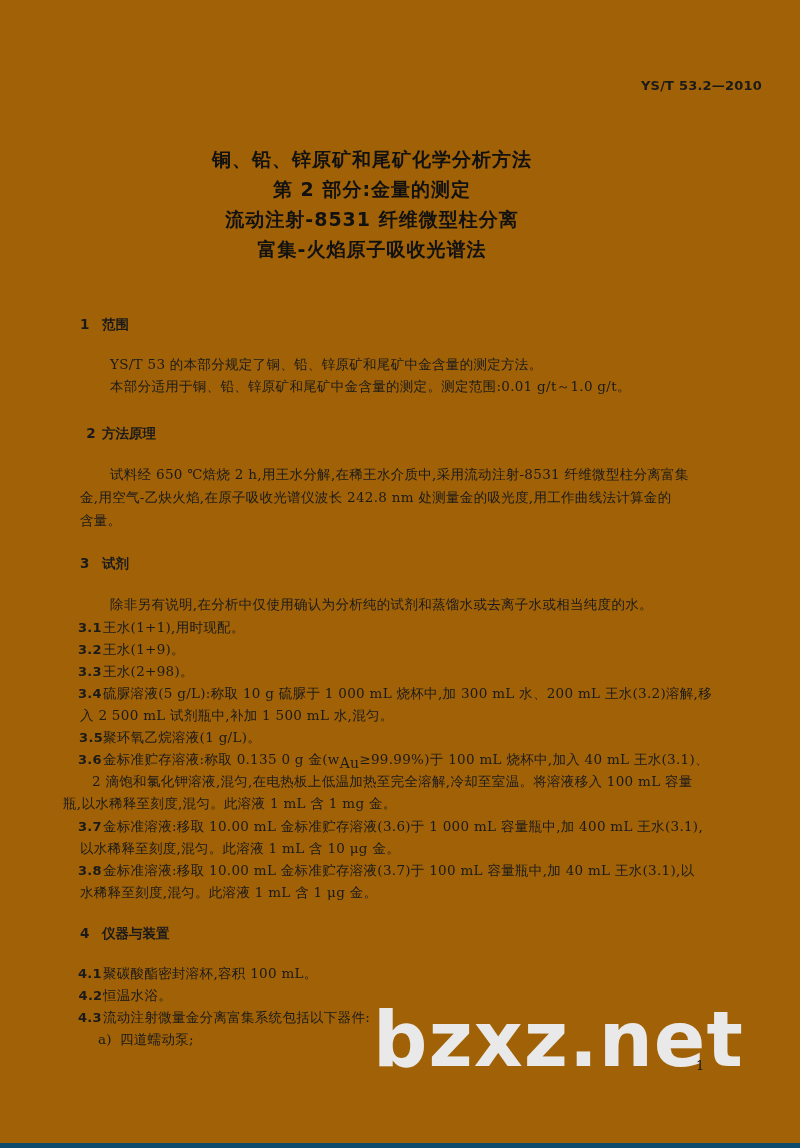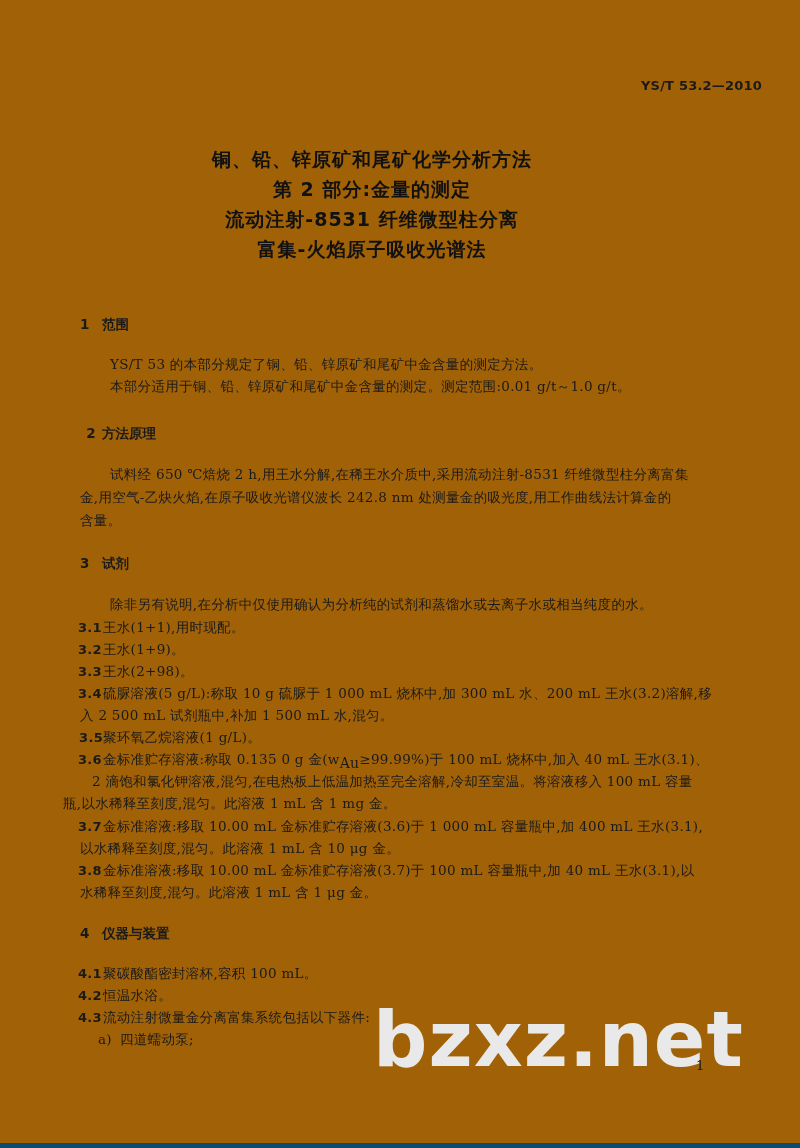--- a/index.html
+++ b/index.html
@@ -95,21 +95,21 @@
     <span class="item-num">3.8</span><span>金标准溶液:移取 10.00 mL 金标准贮存溶液(3.7)于 100 mL 容量瓶中,加 40 mL 王水(3.1),以</span>
   </div>
   <div class="abs body-text" style="left:80px; top:882px;">水稀释至刻度,混匀。此溶液 1 mL 含 1 μg 金。</div>
 
   <div class="abs heading" style="left:80px; top:925px;">
     <span class="num">4</span><span>仪器与装置</span>
   </div>
   <div class="abs body-text" style="left:78px; top:963px;">
     <span class="item-num">4.1</span><span>聚碳酸酯密封溶杯,容积 100 mL。</span>
   </div>
-  <div class="abs body-text" style="left:78px; top:985px;">
+  <div class="abs body-text" style="left:78px; top:985px;text-align:center;">
     <span class="item-num">4.2</span><span>恒温水浴。</span>
   </div>
 
   <div class="watermark">bzxz.net</div>
 
   <div class="abs body-text" style="left:78px; top:1007px;">
     <span class="item-num">4.3</span><span>流动注射微量金分离富集系统包括以下器件:</span>
   </div>
   <div class="abs body-text" style="left:98px; top:1029px;">
     <span style="display:inline-block;width:22px;">a)</span><span>四道蠕动泵;</span>

